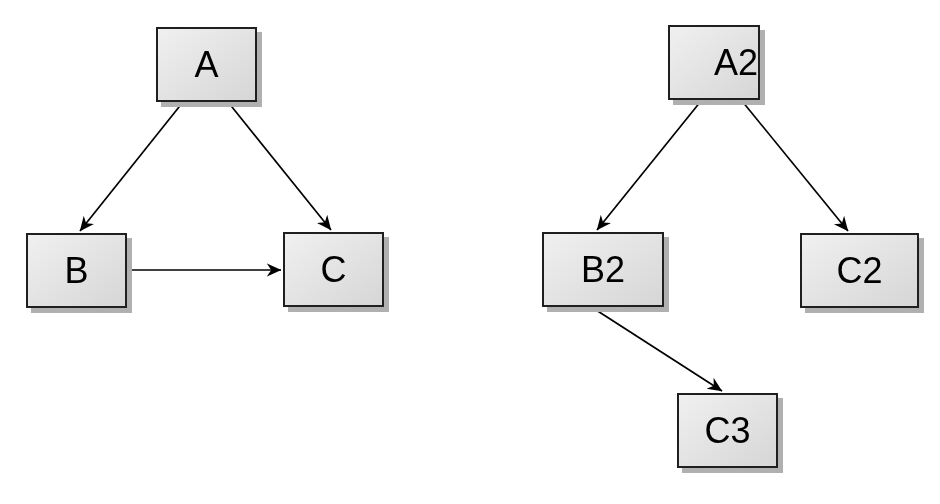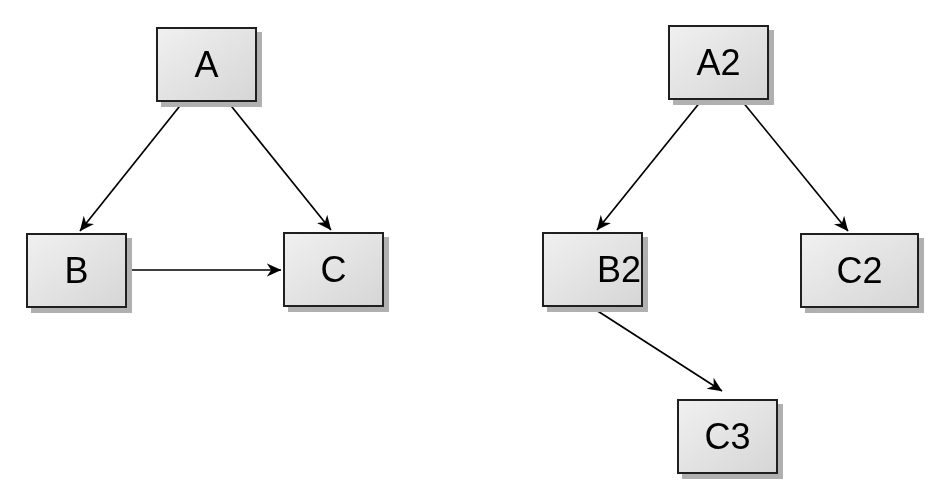--- a/index.html
+++ b/index.html
@@ -65,26 +65,26 @@
   <div id="node-layer">
       <div class="node" style="left: 156px; top: 27px; width: 101px; height: 75px;">
         <span>A</span>
       </div>
       <div class="node" style="left: 26px; top: 233px; width: 101px; height: 75px;">
         <span>B</span>
       </div>
       <div class="node" style="left: 283px; top: 232px; width: 101px; height: 75px;">
         <span>C</span>
       </div>
-      <div class="node" style="left: 668px; top: 25px; width: 101px; height: 75px;">
+      <div class="node" style="left: 668px; top: 25px; width: 92px; height: 75px; justify-content: flex-end;">
         <span>A2</span>
       </div>
-      <div class="node" style="left: 542px; top: 232px; width: 101px; height: 75px; justify-content: flex-end;">
+      <div class="node" style="left: 542px; top: 232px; width: 122px; height: 75px;">
         <span>B2</span>
       </div>
       <div class="node" style="left: 800px; top: 233px; width: 119px; height: 75px;">
         <span>C2</span>
       </div>
-      <div class="node" style="left: 677px; top: 393px; width: 101px; height: 75px; margin-top: 6px;">
+      <div class="node" style="left: 677px; top: 393px; width: 101px; height: 75px;">
         <span>C3</span>
       </div>
     </div>
 </div>
 
 </body></html>

